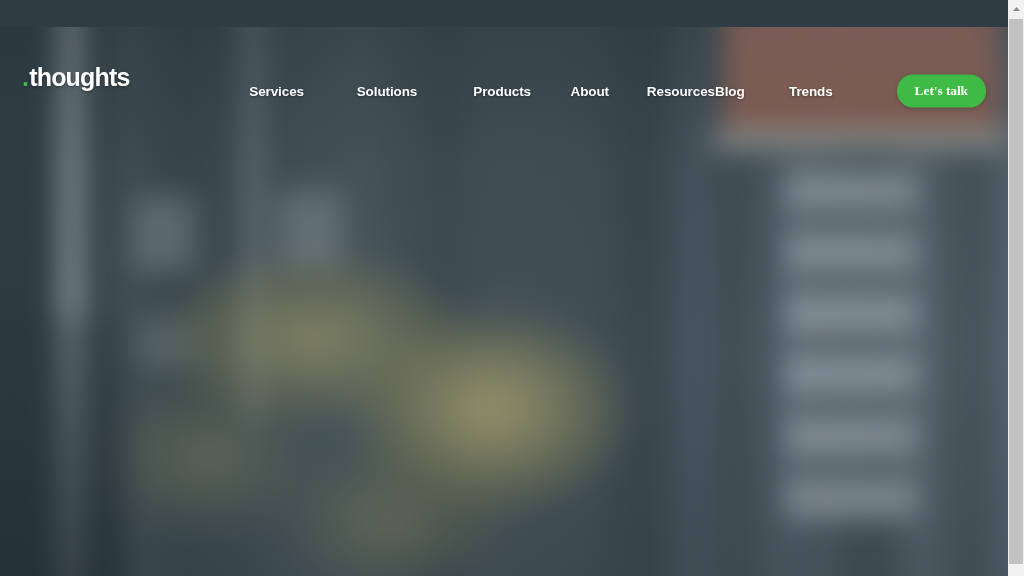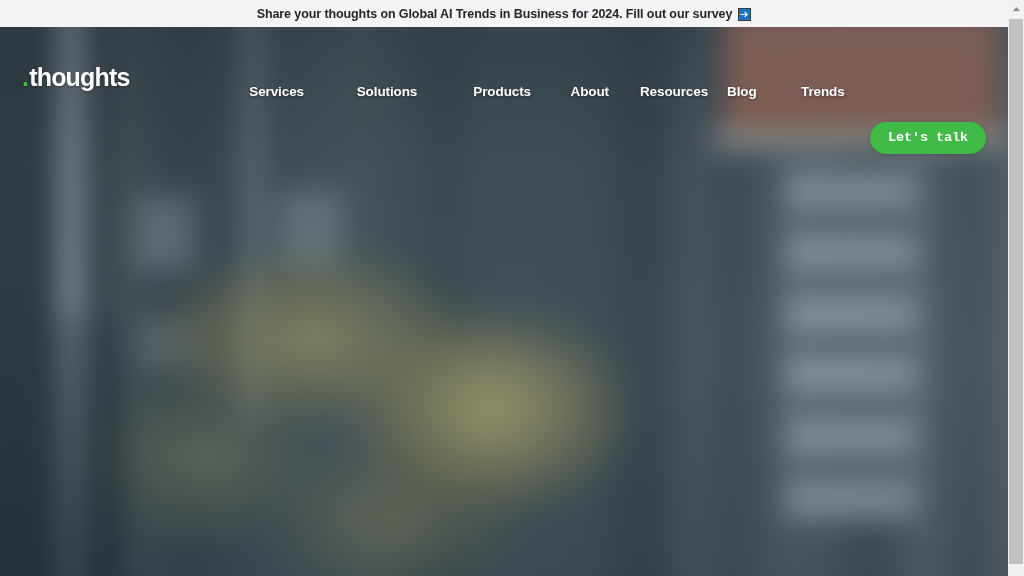--- a/index.html
+++ b/index.html
@@ -242,22 +242,21 @@
     color:#ffffff;
     font-size:13.5px;
     font-weight:700;
     letter-spacing:-0.1px;
     border:none;
     border-radius:16px;
     padding:8px 18px 9px 18px;
     cursor:pointer;
     white-space:nowrap;
     box-shadow:0 1px 4px rgba(0,0,0,.22);
-    font-family:Liberation Mono, monospace;
-    margin-top:47px;
+    font-family:Liberation Serif, serif;
   }
 
   
   .scrollbar {
     position:absolute;
     right:0; top:0;
     width:16px; height:576px;
     background:#f1f1f1;
     z-index:60;
   }
@@ -286,28 +285,20 @@
     cursor:pointer;
   }
 </style>
 </head>
 <body>
 
 <div id="page">
 
   <div class="viewport">
 
-    <div class="announce-bar">
-      <span class="announce-text">Share your thoughts on Global AI Trends in Business for 2024. Fill out our survey</span>
-        <span class="announce-icon">
-        <svg width="9" height="9" viewBox="0 0 9 9" aria-hidden="true">
-          <path d="M1 4.5 H7 M5 2.5 L7.2 4.5 L5 6.5" stroke="#ffffff" stroke-width="1.1" fill="none" stroke-linecap="square"></path>
-        </svg>
-      </span>
-    </div>
 
     <section class="hero">
 
       <div class="hero-photo">
         <div class="ph ph-base"></div>
         <div class="ph ph-leftdark"></div>
         <div class="ph ph-stripes"></div>
         <div class="ph ph-pillar1"></div>
         <div class="ph ph-pillar2"></div>
         <div class="ph ph-win" style="left:195px; top:215px; width:58px; height:70px;"></div>
@@ -329,21 +320,21 @@
         <div class="logo">
           <span class="logo-dot">.</span>
             <span>thoughts</span>
         </div>
 
         <div class="nav-links">
           <a class="nav-item" style="width:92px; text-align:right;">Services</a>
           <a class="nav-item" style="width:96px; text-align:center;margin-left:35px;">Solutions</a>
           <a class="nav-item" style="width:96px; text-align:right;">Products</a>
           <a class="nav-item" style="width:78px; text-align:right;">About</a>
-          <a class="nav-item" style="width:106px; text-align:center;margin-left:12px;">Resources</a>
+          <a class="nav-item" style="width:106px; text-align:right;">Resources</a>
           <a class="nav-item" style="width:74px; text-align:left;">Blog</a>
           <a class="nav-item" style="width:60px; text-align:left;">Trends</a>
         </div>
 
         <button class="cta-button">Let's talk</button>
       </nav>
 
     </section>
   </div>
 

